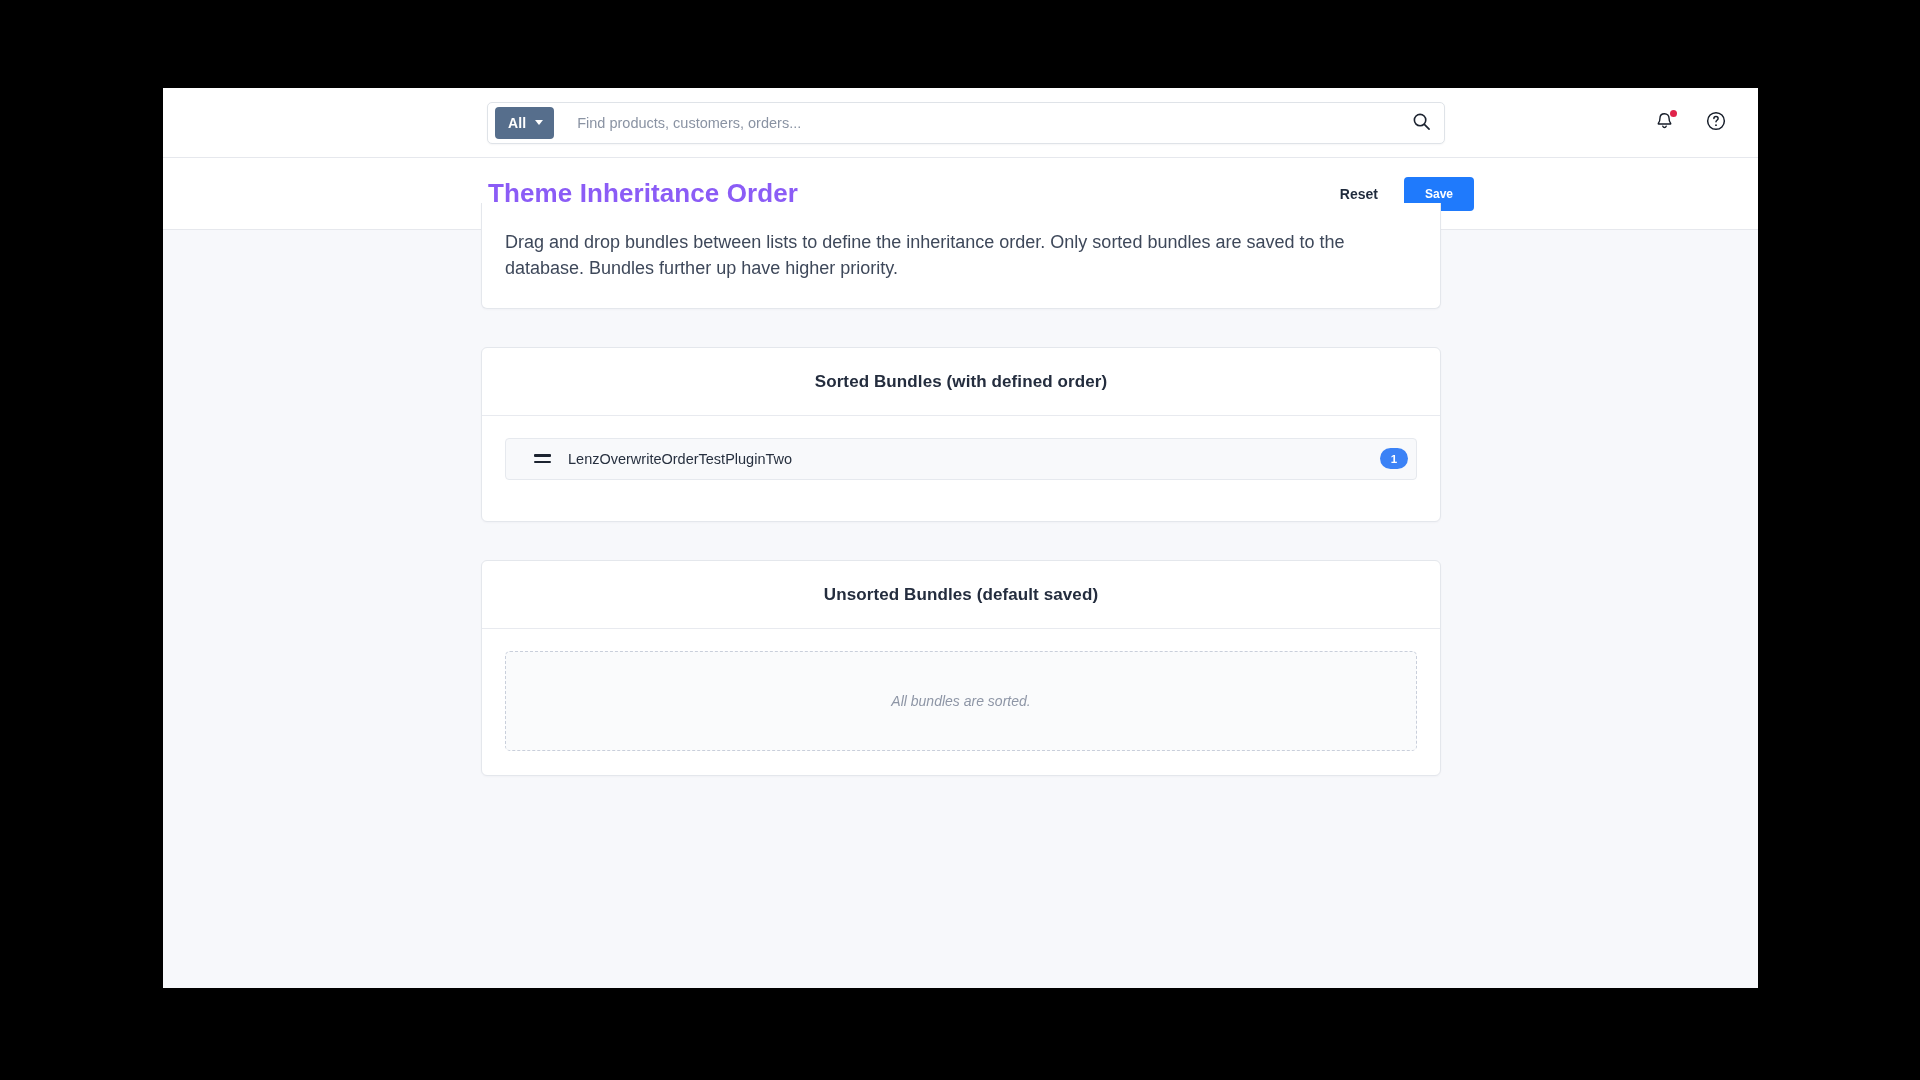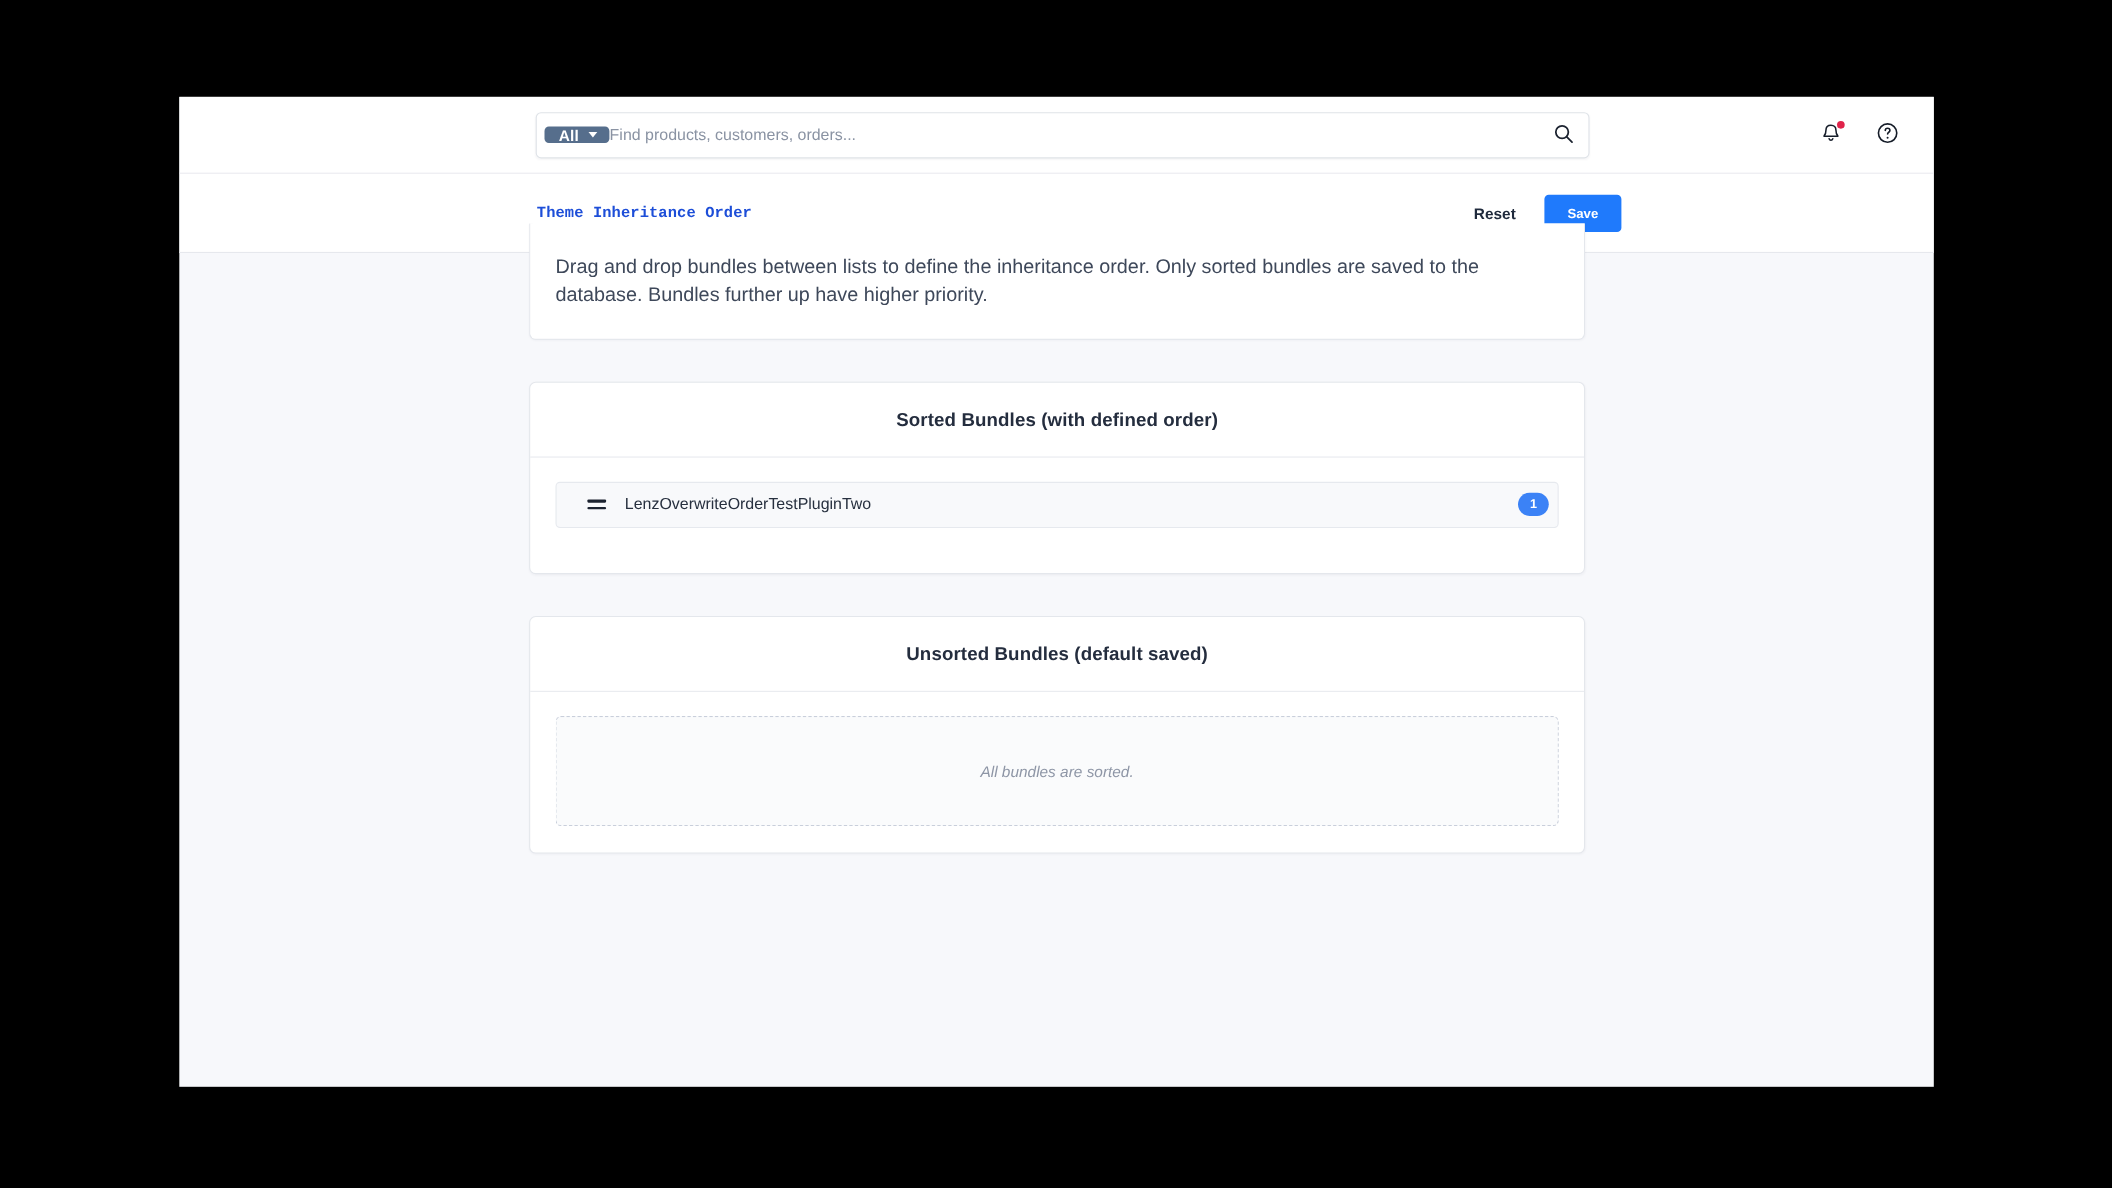--- a/index.html
+++ b/index.html
@@ -38,21 +38,21 @@
     display: flex;
     align-items: center;
     padding: 0 6px 0 7px;
     box-shadow: 0 1px 2px rgba(20,30,60,.04);
   }
   .scope-btn {
     background: #566e8c;
     color: #ffffff;
     border: none;
     border-radius: 4px;
-    height: 15px;
+    height: 32px;
     padding: 0 11px 0 13px;
     font-size: 14px;
     font-weight: 700;
     display: flex;
     align-items: center;
     gap: 9px;
     cursor: pointer;
     letter-spacing: .1px;
   }
   .scope-btn .chev {
@@ -61,20 +61,21 @@
     border-right: 4.5px solid transparent;
     border-top: 5px solid #ffffff;
     display: block;
   }
   .search-input {
     flex: 1;
     border: none;
     outline: none;
     font-size: 14.5px;
     color: #3a4a5e;
+    padding-left: 23px;
     background: transparent;
     font-family: "Liberation Sans", sans-serif;
   }
   .search-input::placeholder { color: #8a93a3; }
   .search-icon-btn {
     width: 34px; height: 34px;
     display: flex; align-items: center; justify-content: center;
     background: transparent; border: none; cursor: pointer;
   }
   .topbar-right {
@@ -103,25 +104,24 @@
     height: 72px;
     background: #ffffff;
     border-bottom: 1px solid #e6e8ed;
     display: flex;
     align-items: center;
     position: relative;
   }
   .page-title {
     position: absolute;
     left: 325px;
-    font-size: 14px;
-    font-weight: 700;
-    color: #1d4ed8;
+    font-size: 26px;
+    font-weight: 700;
+    color: #8b5cf6;
     letter-spacing: .1px;
-    font-family: Liberation Mono, monospace;
   }
   .header-actions {
     position: absolute;
     right: 284px;
     display: flex;
     align-items: center;
     gap: 24px;
   }
   .btn-reset {
     background: transparent;

